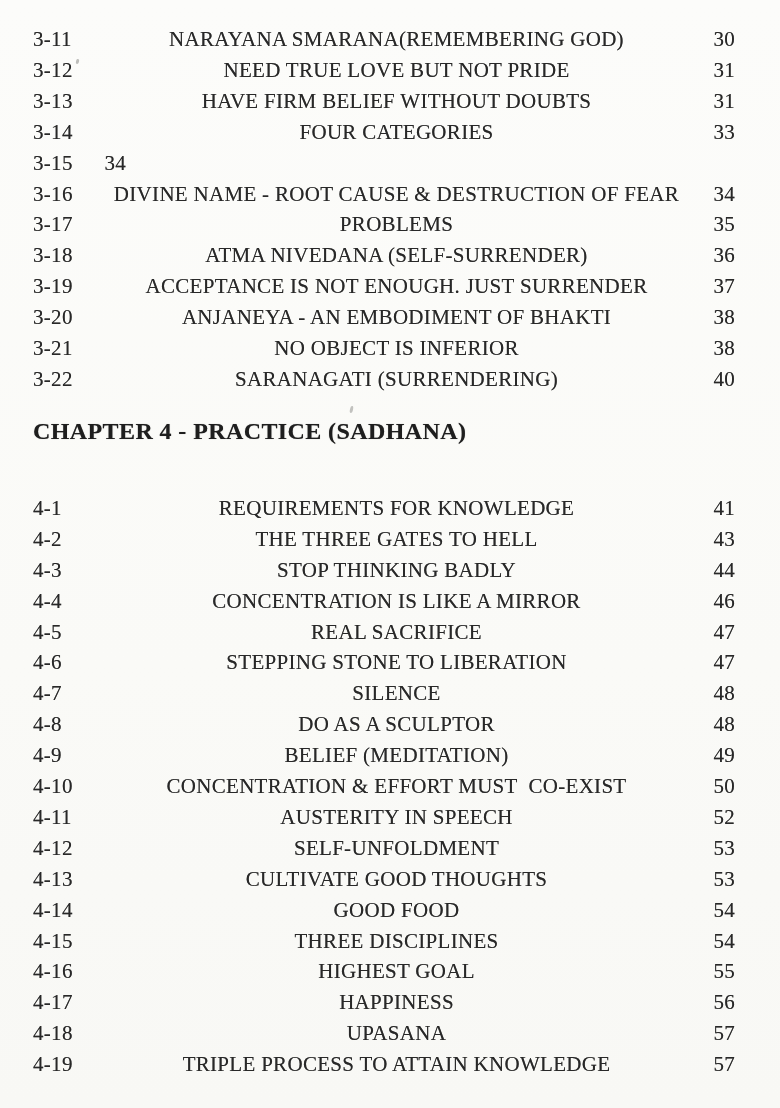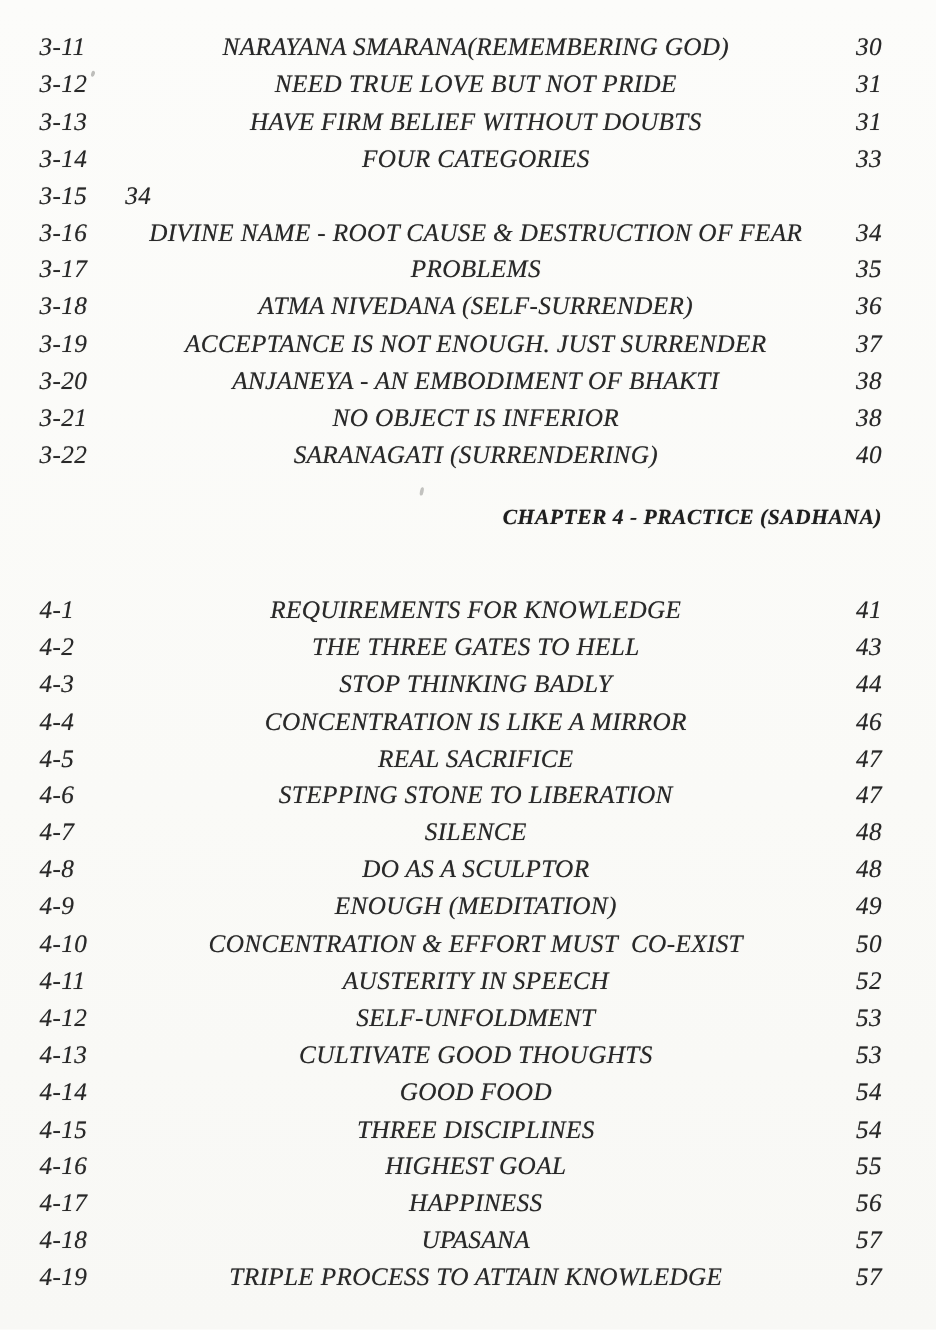--- a/index.html
+++ b/index.html
@@ -13,21 +13,20 @@
     background: linear-gradient(180deg, #fcfcfa 0%, #fafaf7 60%, #f8f8f5 100%);
     font-family: "Liberation Serif", "DejaVu Serif", serif;
     color: #282828;
     position: relative;
   }
   .page {
     box-sizing: border-box;
     width: 770px;
     height: 1108px;
     padding: 24px 35px 10px 33px;
-    font-style: italic;
   }
   .toc-section { width: 100%; }
   .row {
     display: flex;
     align-items: baseline;
     line-height: 30.9px;
     font-size: 21px;
     letter-spacing: 0.3px;
     white-space: pre;
     text-shadow: 0 0 0.6px rgba(35,35,35,0.55);
@@ -41,22 +40,22 @@
     overflow: hidden;
     text-align: center;
   }
   .row .pg {
     flex: 0 0 auto;
     text-align: right;
     min-width: 34px;
   }
   .chapter-heading {
     margin: 16px 0 42px 0;
-    text-align: right;
-    font-size: 18px;
+    text-align: left;
+    font-size: 24px;
     font-weight: bold;
     letter-spacing: 0.4px;
     line-height: 40px;
     color: #1e1e1e;
     text-shadow: 0 0 0.7px rgba(25,25,25,0.6);
   }
   
   .artifact {
     position: absolute;
     background: #8a8a86;
@@ -204,21 +203,21 @@
       </div>
 
       <div class="row">
         <span class="id">4-8</span>
         <span class="title">DO AS A SCULPTOR</span>
         <span class="pg">48</span>
       </div>
 
       <div class="row">
         <span class="id">4-9</span>
-        <span class="title">ENOUGH (MEDITATION)</span>
+        <span class="title">BELIEF (MEDITATION)</span>
         <span class="pg">49</span>
       </div>
 
       <div class="row">
         <span class="id">4-10</span>
         <span class="title">CONCENTRATION &amp; EFFORT MUST  CO-EXIST</span>
         <span class="pg">50</span>
       </div>
 
       <div class="row">

